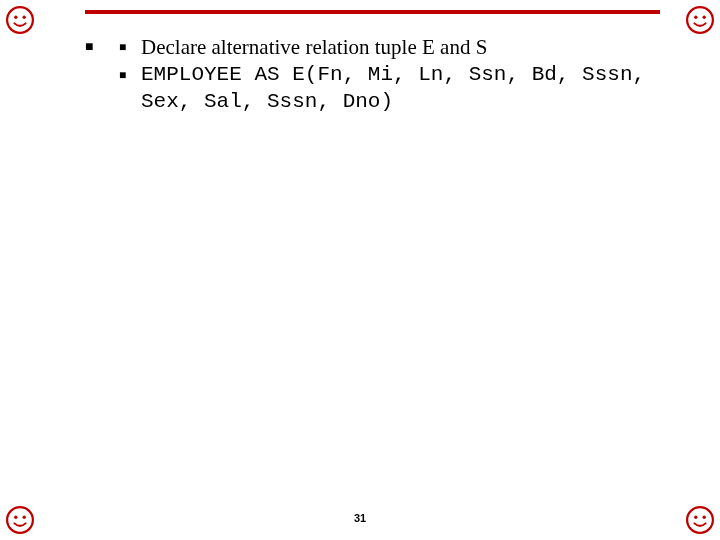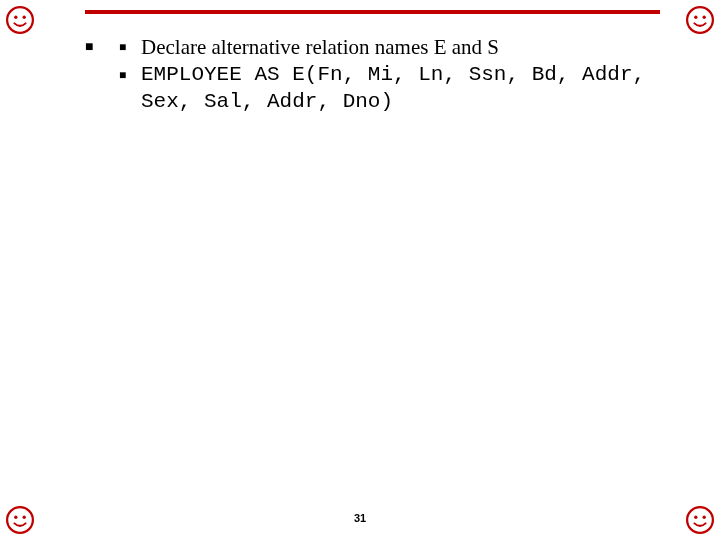--- a/index.html
+++ b/index.html
@@ -110,23 +110,23 @@
 <div class="title-block">
   <div class="underline"></div>
 </div>
 
 <div class="content">
   <div class="lvl1">
     <div class="bullet1">■</div>
     <div class="lvl1-body">
       <div class="lvl2">
         <div class="bullet2">■</div>
-        <div class="lvl2-body">Declare alternative relation names E and S</div>
+        <div class="lvl2-body">Declare alternative relation tuple E and S</div>
       </div>
       <div class="lvl2">
         <div class="bullet2">■</div>
-        <div class="lvl2-body code">EMPLOYEE AS E(Fn, Mi, Ln, Ssn, Bd, Addr, Sex, Sal, Addr, Dno)</div>
+        <div class="lvl2-body code">EMPLOYEE AS E(Fn, Mi, Ln, Ssn, Bd, Sssn, Sex, Sal, Sssn, Dno)</div>
       </div>
     </div>
   </div>
 </div>
 
 <div class="page-num">31</div>
 
 </body></html>

